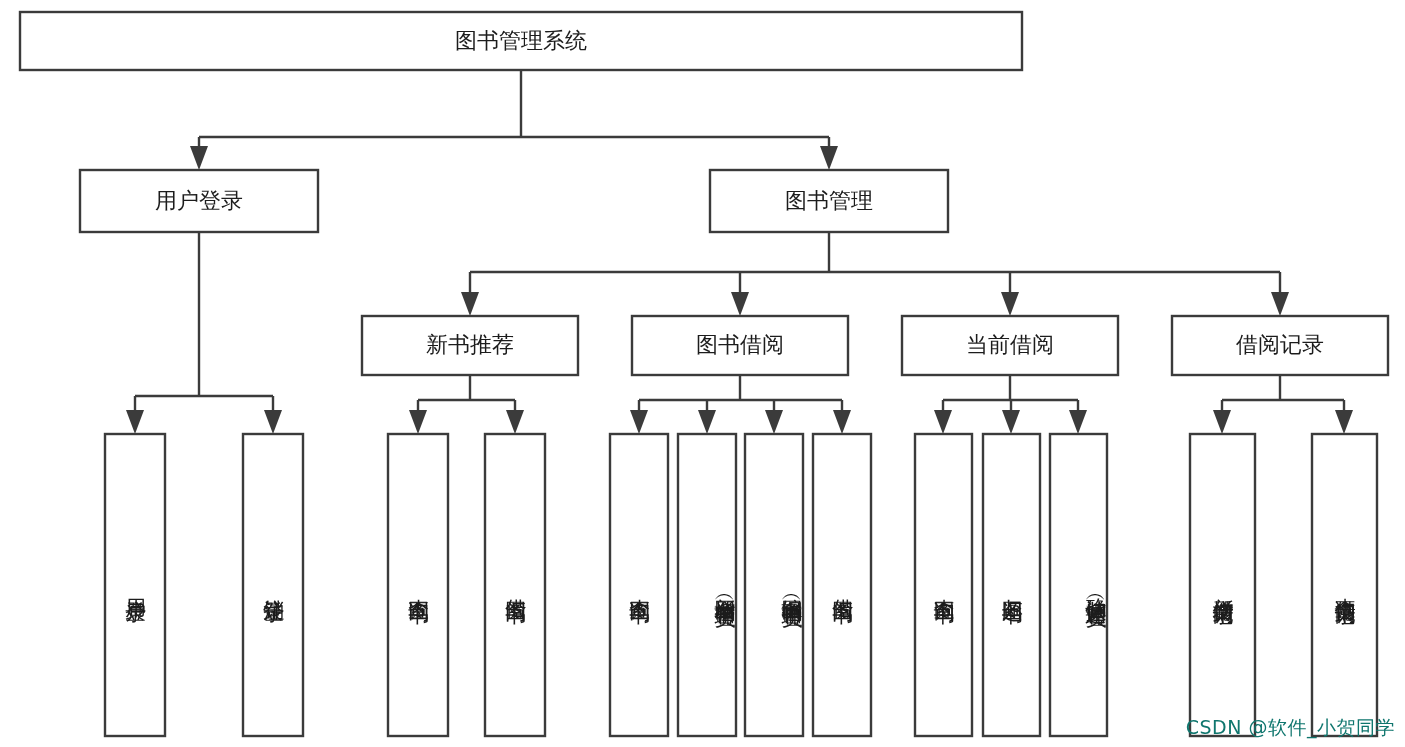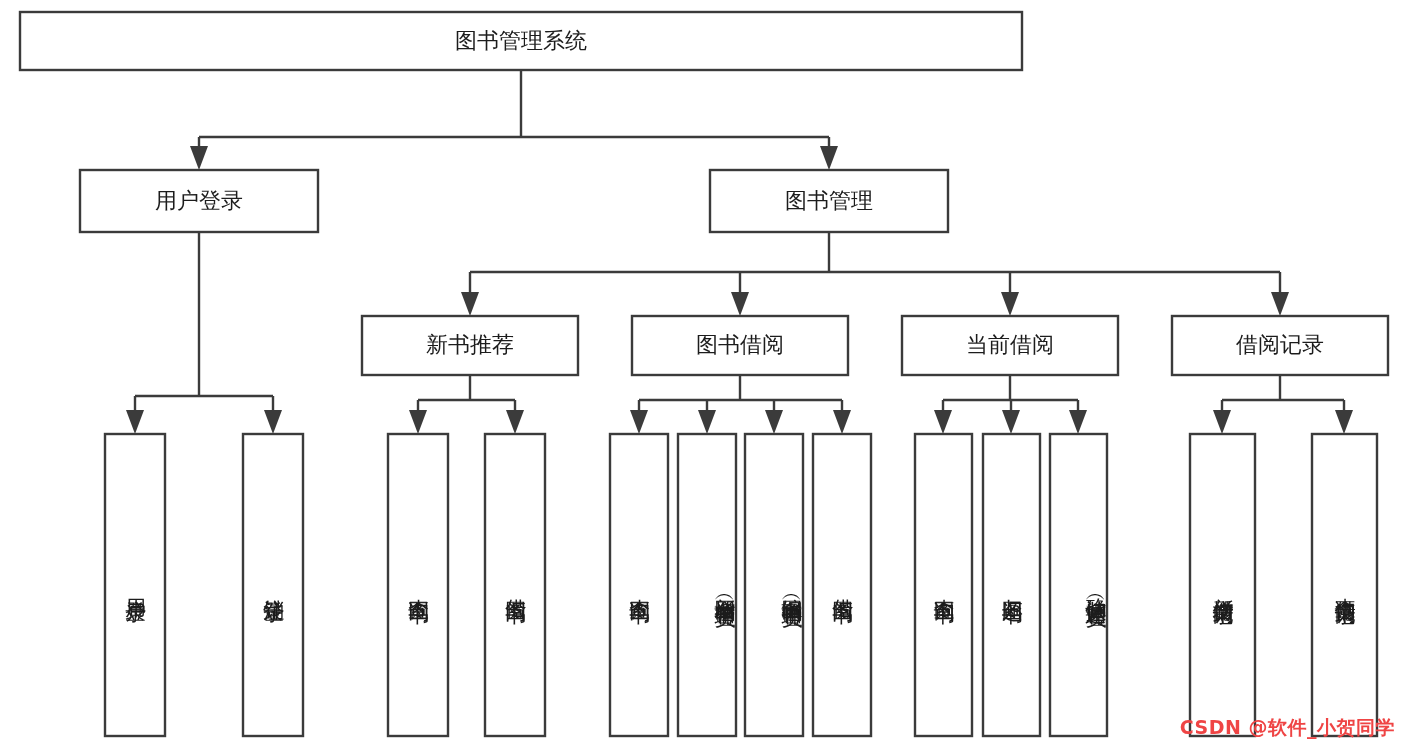--- a/index.html
+++ b/index.html
@@ -67,24 +67,23 @@
   }
   .leaf-label.centered {
     align-items: center;
   }
   .watermark {
     position: absolute;
     right: 10px;
     bottom: 6px;
     font-family: "DejaVu Sans", "Liberation Sans", sans-serif;
     font-size: 19px;
-    color: #ef4444;
+    color: #0f766e;
     white-space: nowrap;
     letter-spacing: 0.5px;
-    font-weight: bold;
   }
 </style>
 </head>
 <body>
 
 <div id="diagram-root">
 
   <svg class="flow" viewBox="0 0 1405 747">
 
     <g>

